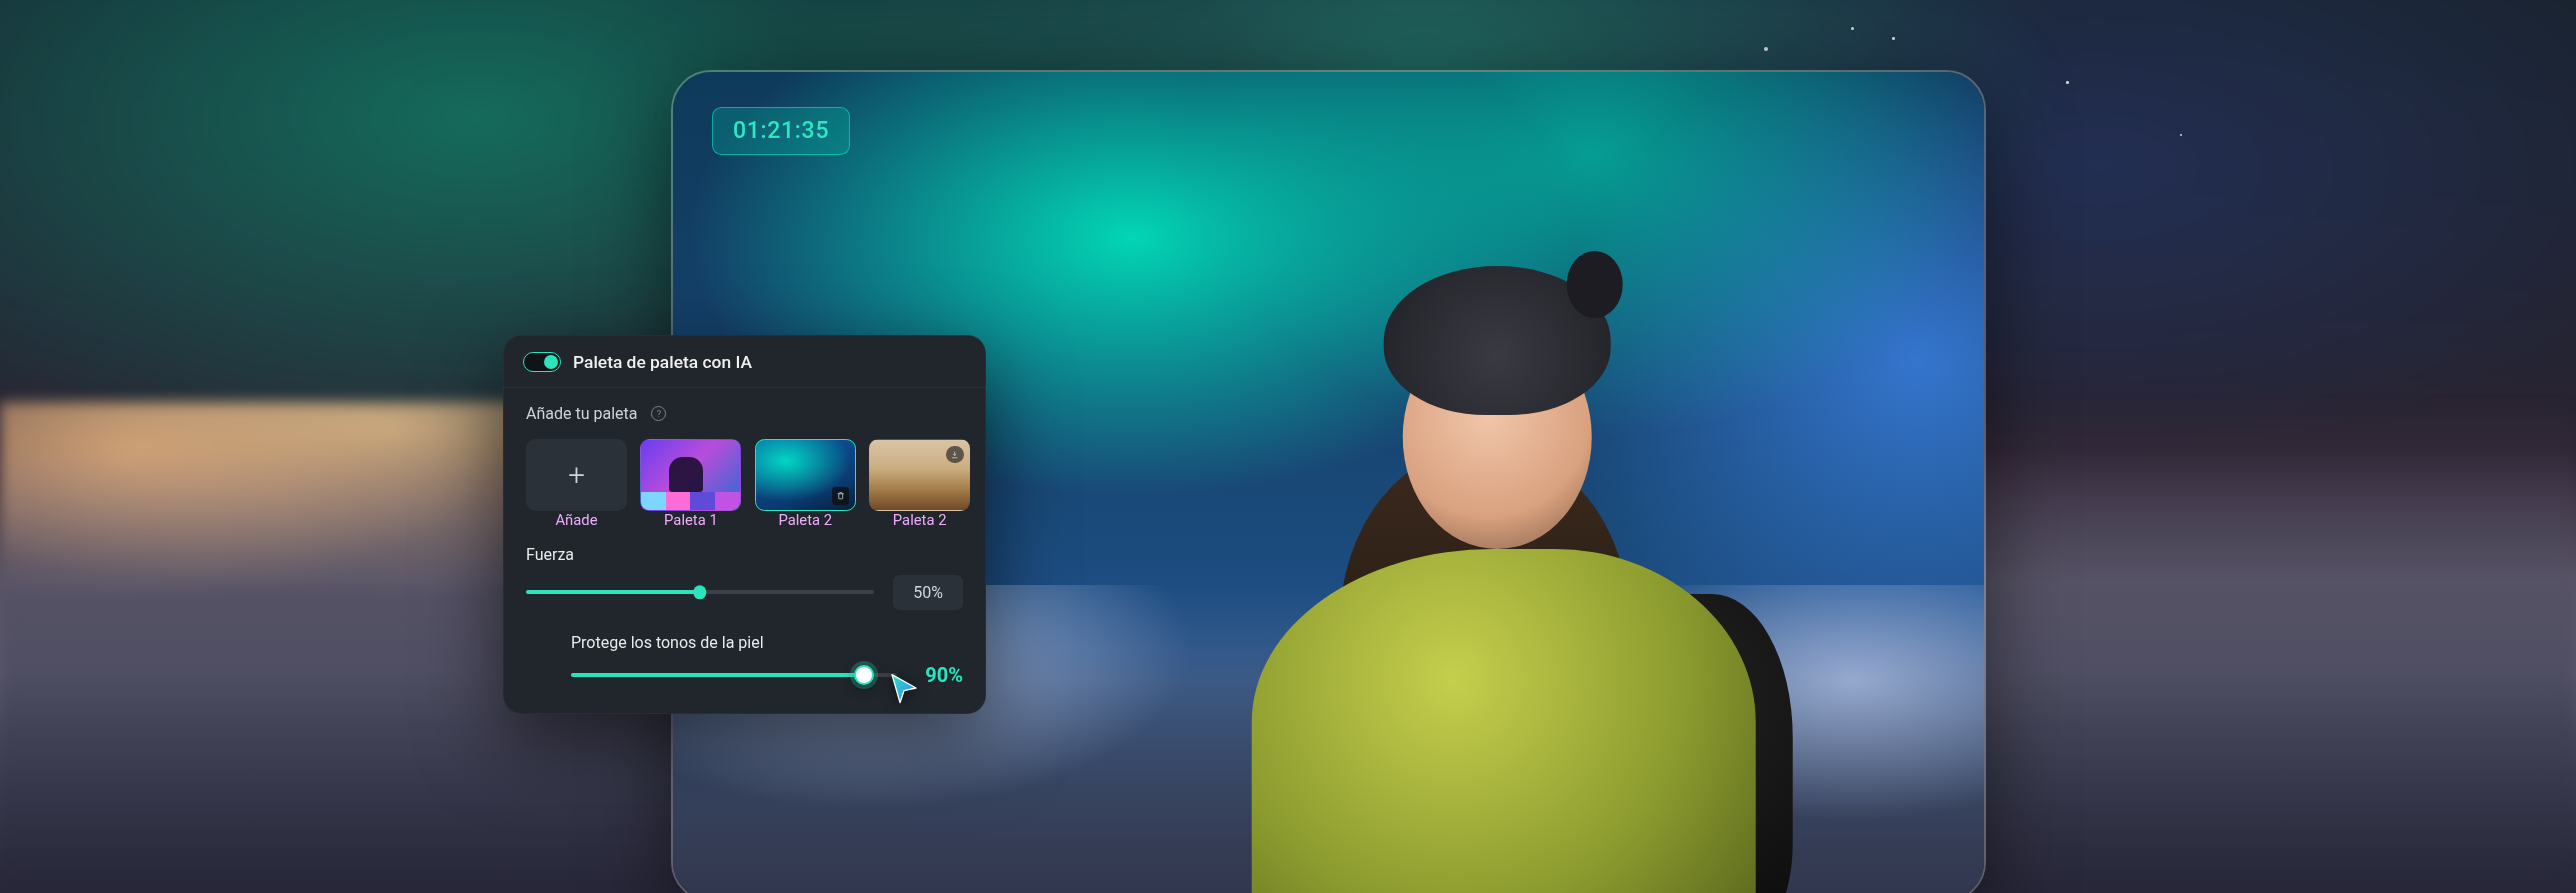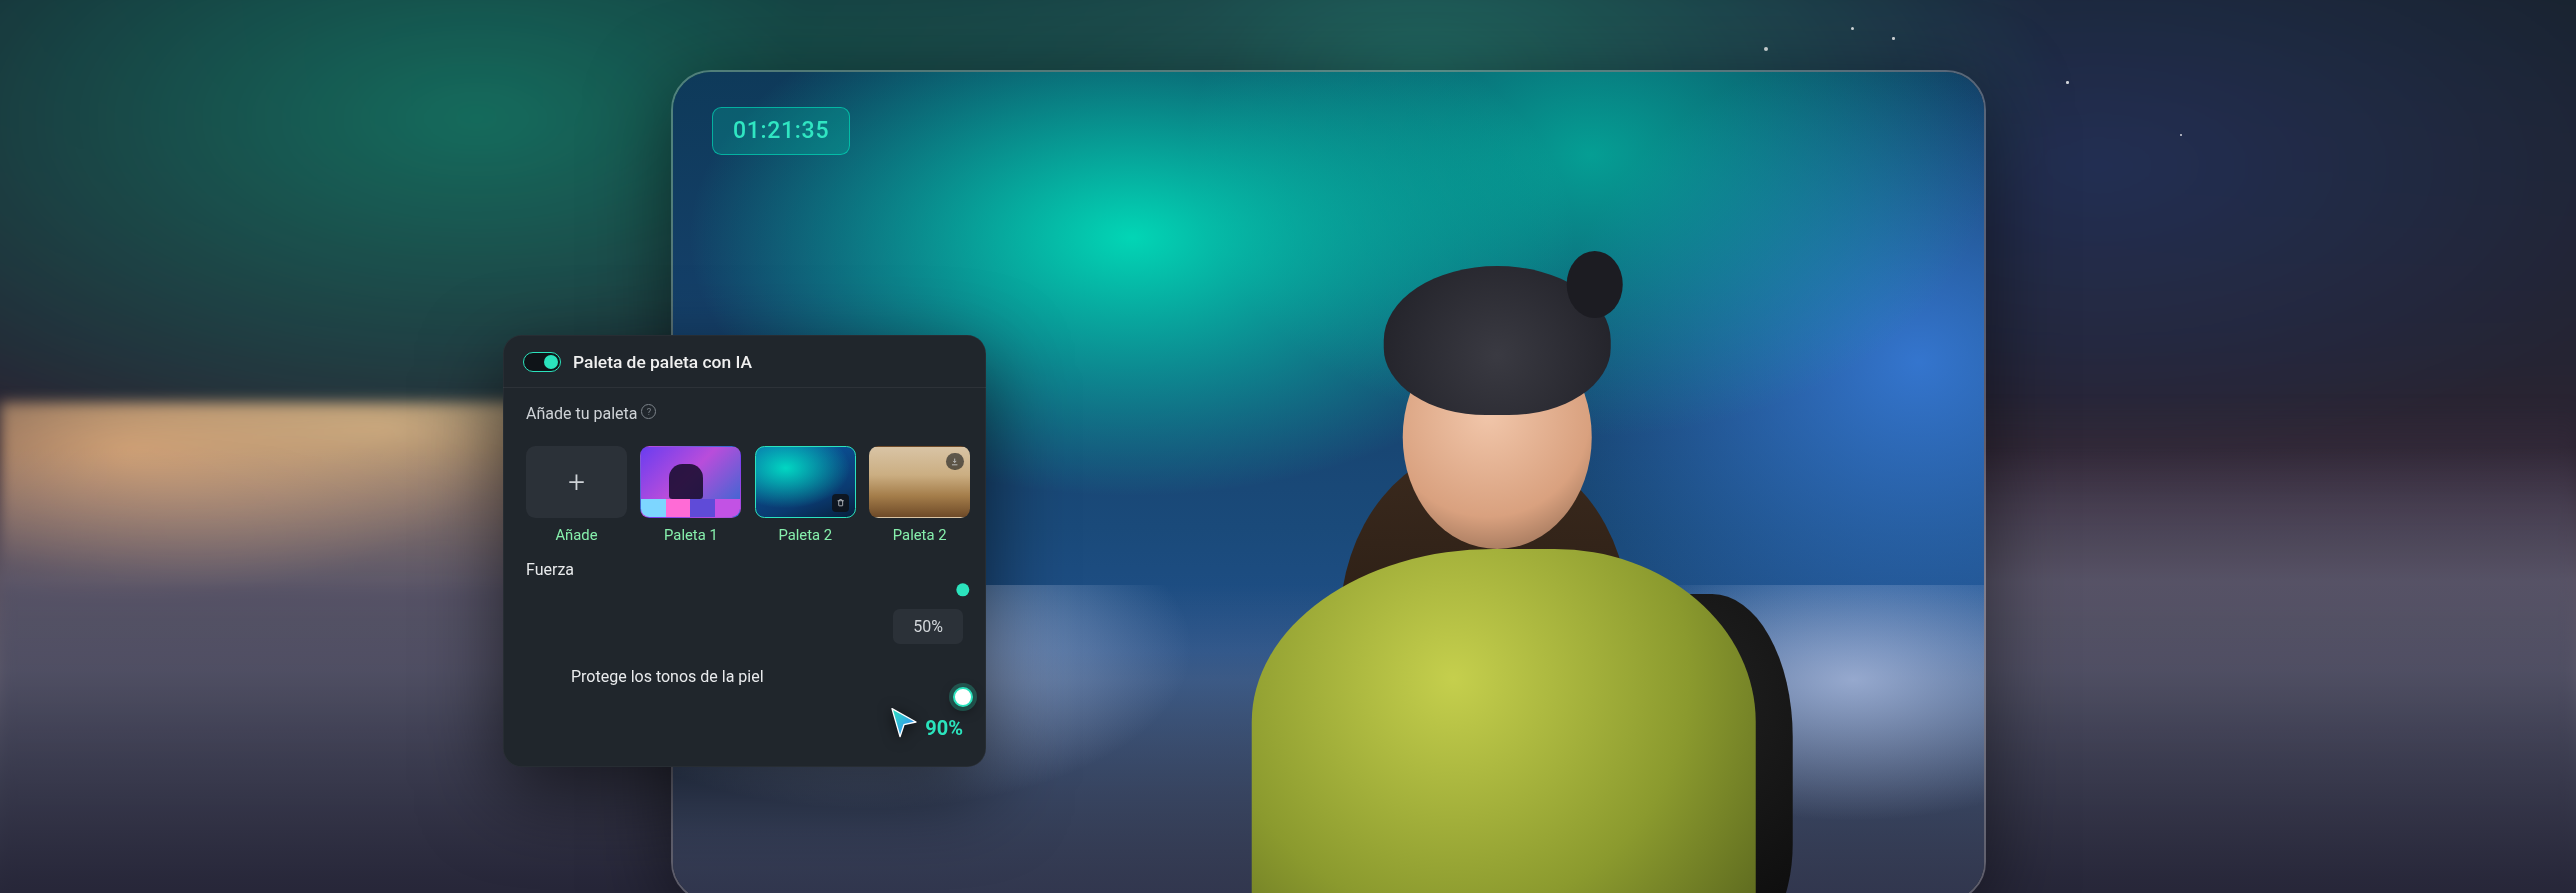--- a/index.html
+++ b/index.html
@@ -179,22 +179,22 @@
   .toggle.on .knob { left: auto; right: 2px; }
   .panel-title {
     font-size: 17.4px;
     font-weight: 500;
     color: #f0f0f0;
   }
 
   .panel-body { padding: 16px 23px 0; }
 
   .section-label-row {
-    display: flex; align-items: flex-start; gap: 4px;
-    margin-bottom: 23px;
+    display: flex; align-items: center; gap: 14px;
+    margin-bottom: 16px;
   }
   .section-label {
     font-size: 16px;
     color: #cfd3d7;
   }
   .help-icon {
     width: 14.8px; height: 14.8px;
     border: 1px solid #7d848b;
     border-radius: 50%;
     color: #7d848b;
@@ -235,23 +235,22 @@
   }
   .thumb .download-icon {
     position: absolute;
     right: 5.4px; top: 5.4px;
     width: 17.4px; height: 17.4px;
     background: rgba(15,18,22,0.6);
     border-radius: 50%;
     display: flex; align-items: center; justify-content: center;
   }
   .palette-label {
-    margin-top: 8px;
     font-size: 14.8px;
-    color: #86efac;
+    color: #f0abfc;
   }
 
   .thumb.p1 {
     background:
       linear-gradient(0deg, transparent 74%, transparent 74%),
       linear-gradient(135deg, #6a3df0 0%, #b94ddb 45%, #2a6bd1 100%);
     position: relative;
   }
   .thumb.p1::after {
     content:"";
@@ -273,21 +272,21 @@
       linear-gradient(180deg, #d9c4a5 0%, #cbae82 40%, #a47d4a 70%, #6e4a28 100%);
   }
 
   .slider-section { margin-top: 16px; }
   .slider-label {
     font-size: 16px;
     color: #e8eaec;
     margin-bottom: 10.7px;
   }
   .slider-row {
-    display: flex; align-items: flex-end; gap: 19px; flex-direction: column;
+    display: flex; align-items: center; gap: 19px;
   }
   .slider-track {
     position: relative;
     flex: 1;
     height: 4px;
     background: #3a4148;
     border-radius: 670px;
     cursor: pointer;
   }
   .slider-fill {

